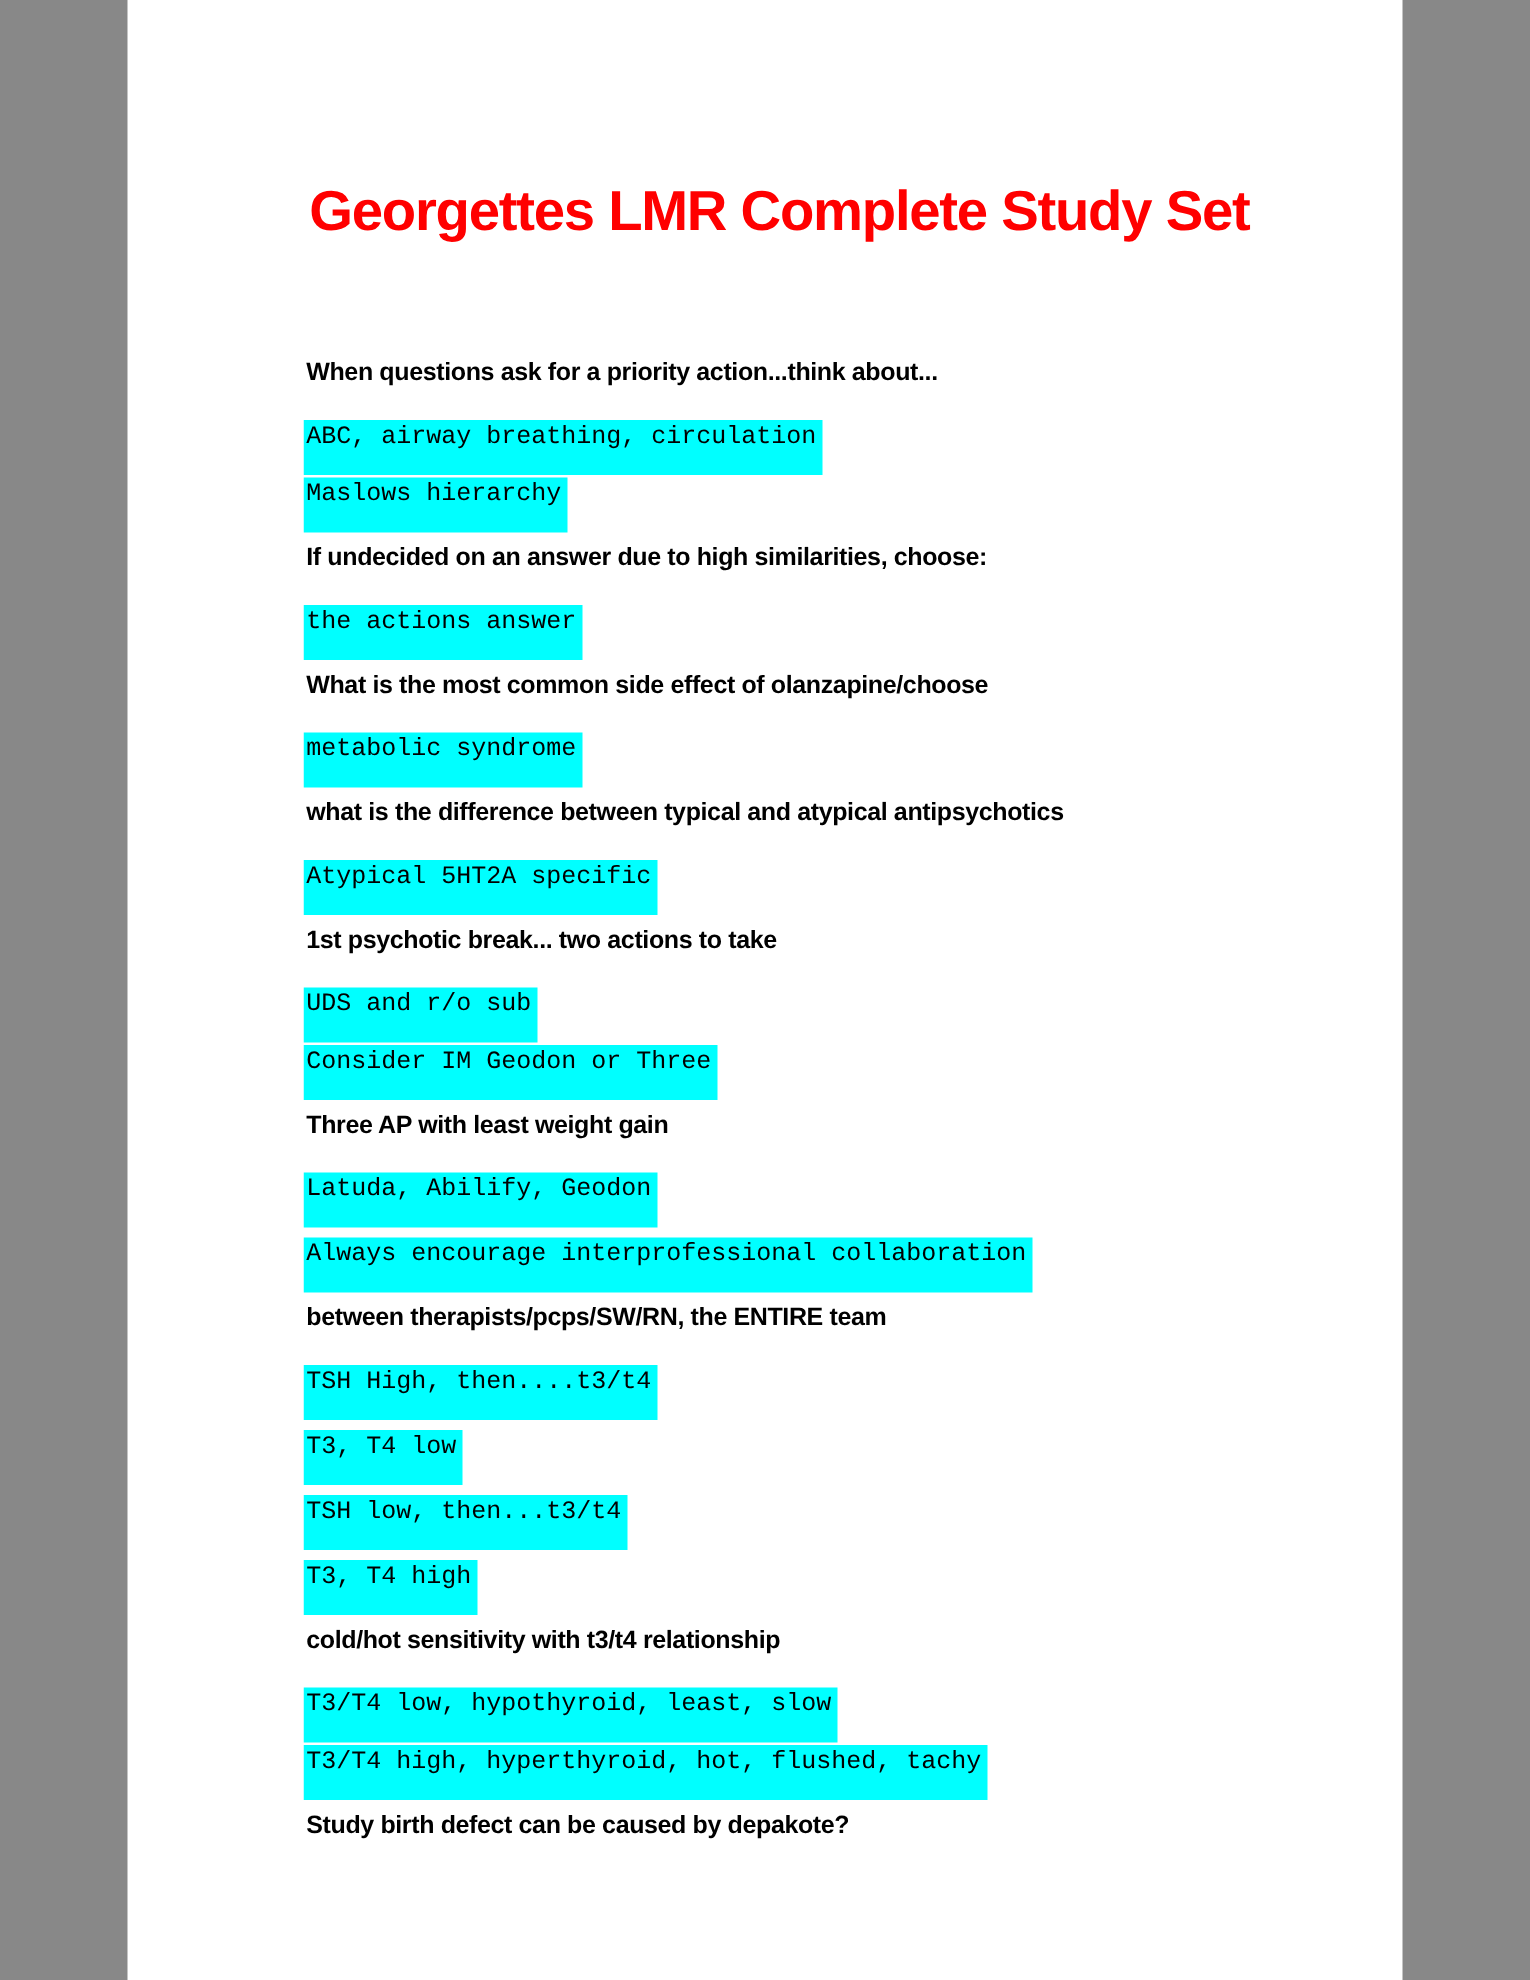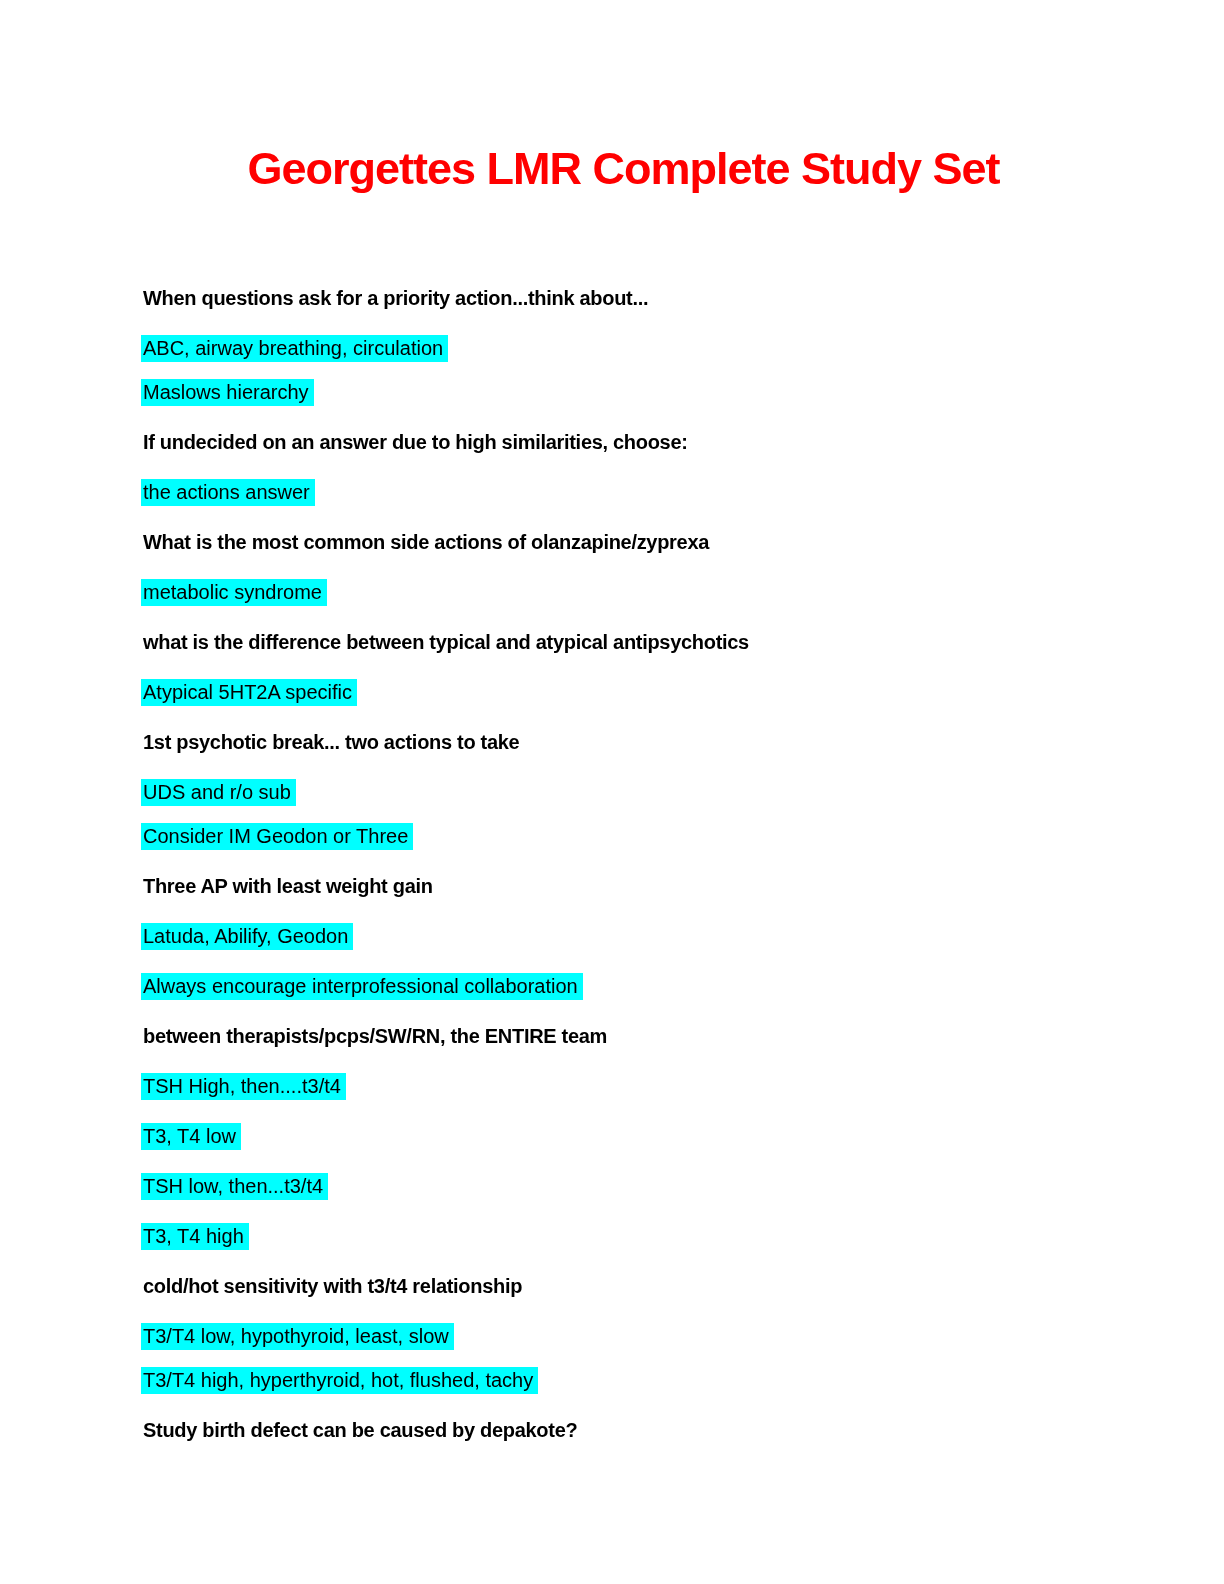--- a/index.html
+++ b/index.html
@@ -1,19 +1,19 @@
 <!DOCTYPE html>
 <html style="--title-color: #ff0000; --hl-color: #00ffff;"><head>
 <meta charset="utf-8">
 <style>
   * { margin: 0; padding: 0; box-sizing: border-box; }
   html, body { background: #888; }
   .page {
     position: relative;
-    width: 1224px;
+    width: 1020px;
     height: 1584px;
     margin: 0 auto;
     background: #ffffff;
     overflow: hidden;
     font-family: "Liberation Sans", "DejaVu Sans", sans-serif;
   }
   .content {
     position: absolute;
     top: 140px;
     left: 143px;
@@ -28,22 +28,23 @@
     line-height: 58px;
     margin-bottom: 84px;
     white-space: nowrap;
   }
   .para { margin: 0 0 18px 0; }
   .line { line-height: 32px; font-size: 20px; color: #000; margin-top: 12px; }
   .line.question span { font-weight: bold; letter-spacing: -0.3px; }
   .line.answer span {
     background: var(--hl-color, #00ffff);
     font-weight: normal;
-    padding: 2px 5px 3px 2px;
+    padding: 2px 5px 19px 2px;
     margin-left: -2px;
+    font-family: Liberation Mono, monospace;
   }
 </style>
 </head>
 <body>
 
 <div class="page">
   <div class="content">
     <h1 class="doc-title">Georgettes LMR Complete Study Set</h1>
     <div id="paragraphs">
         <div class="para">
@@ -53,21 +54,21 @@
           <div class="line answer"><span>ABC, airway breathing, circulation</span></div>
           <div class="line answer"><span>Maslows hierarchy</span></div>
         </div>
         <div class="para">
           <div class="line question"><span>If undecided on an answer due to high similarities, choose:</span></div>
         </div>
         <div class="para">
           <div class="line answer"><span>the actions answer</span></div>
         </div>
         <div class="para">
-          <div class="line question"><span>What is the most common side actions of olanzapine/zyprexa</span></div>
+          <div class="line question"><span>What is the most common side effect of olanzapine/choose</span></div>
         </div>
         <div class="para">
           <div class="line answer"><span>metabolic syndrome</span></div>
         </div>
         <div class="para">
           <div class="line question"><span>what is the difference between typical and atypical antipsychotics</span></div>
         </div>
         <div class="para">
           <div class="line answer"><span>Atypical 5HT2A specific</span></div>
         </div>

